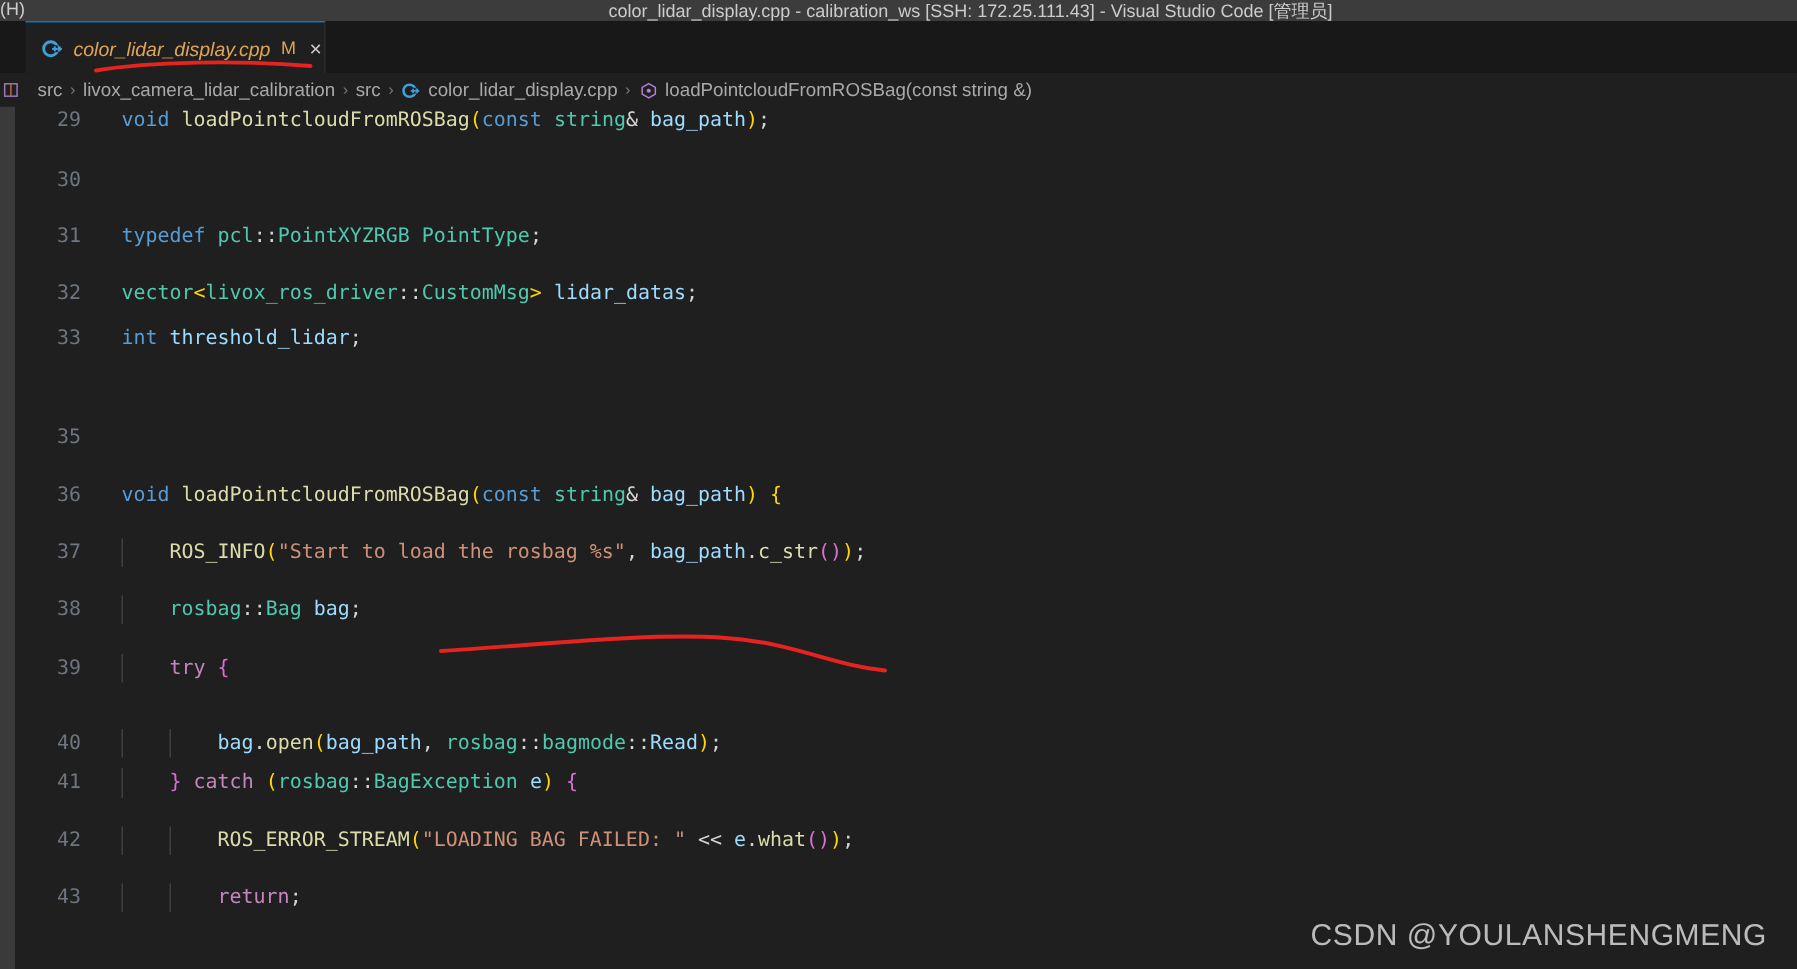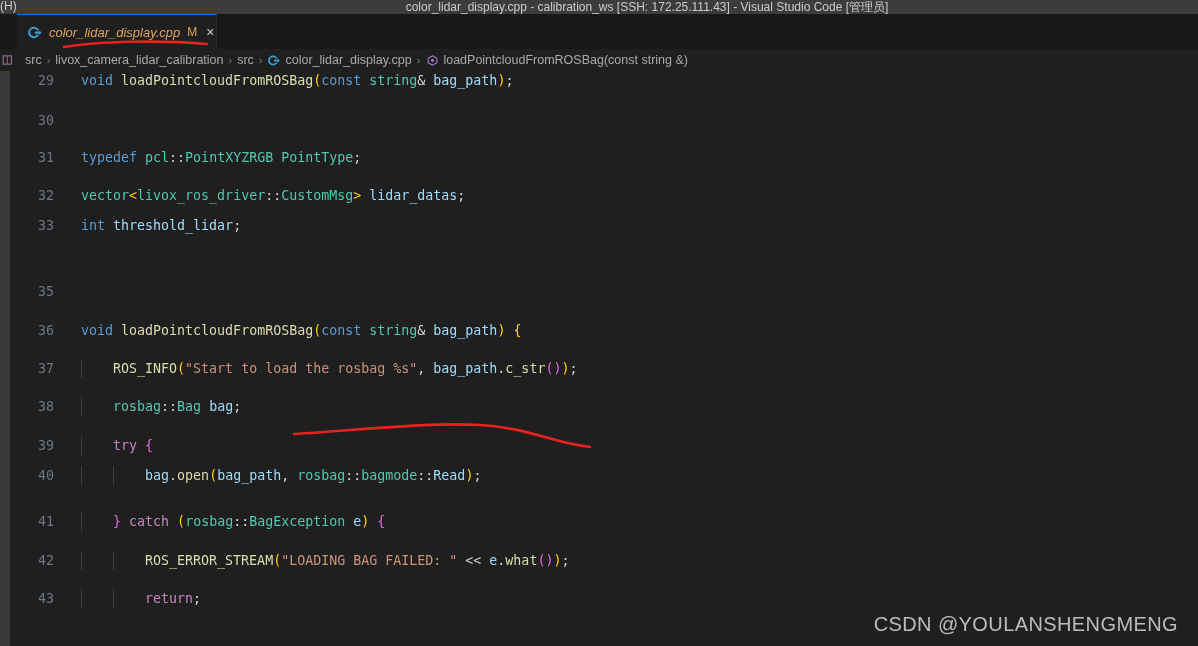--- a/index.html
+++ b/index.html
@@ -323,21 +323,21 @@
       <span class="ig" style="left:64px"></span>
       <span class="ltext">    <span class="typ">rosbag</span><span class="plain">::</span><span class="typ">Bag</span> <span class="var">bag</span><span class="plain">;</span></span>
     </div>
 
     <div class="line" style="top:192px">
       <span class="ln">39</span>
       <span class="ig" style="left:64px"></span>
       <span class="ltext">    <span class="kwc">try</span> <span class="p2">{</span></span>
     </div>
 
-    <div class="line" style="top:203px">
+    <div class="line" style="top:223px">
       <span class="ln">40</span>
       <span class="ig" style="left:64px"></span>
       <span class="ig" style="left:96px"></span>
       <span class="ltext">        <span class="var">bag</span><span class="plain">.</span><span class="fn">open</span><span class="p1">(</span><span class="var">bag_path</span><span class="plain">,</span> <span class="typ">rosbag</span><span class="plain">::</span><span class="typ">bagmode</span><span class="plain">::</span><span class="var">Read</span><span class="p1">)</span><span class="plain">;</span></span>
     </div>
 
     <div class="line" style="top:230.4px">
       <span class="ln">41</span>
       <span class="ig" style="left:64px"></span>
       <span class="ltext">    <span class="p2">}</span> <span class="kwc">catch</span> <span class="p1">(</span><span class="typ">rosbag</span><span class="plain">::</span><span class="typ">BagException</span> <span class="var">e</span><span class="p1">)</span> <span class="p2">{</span></span>

